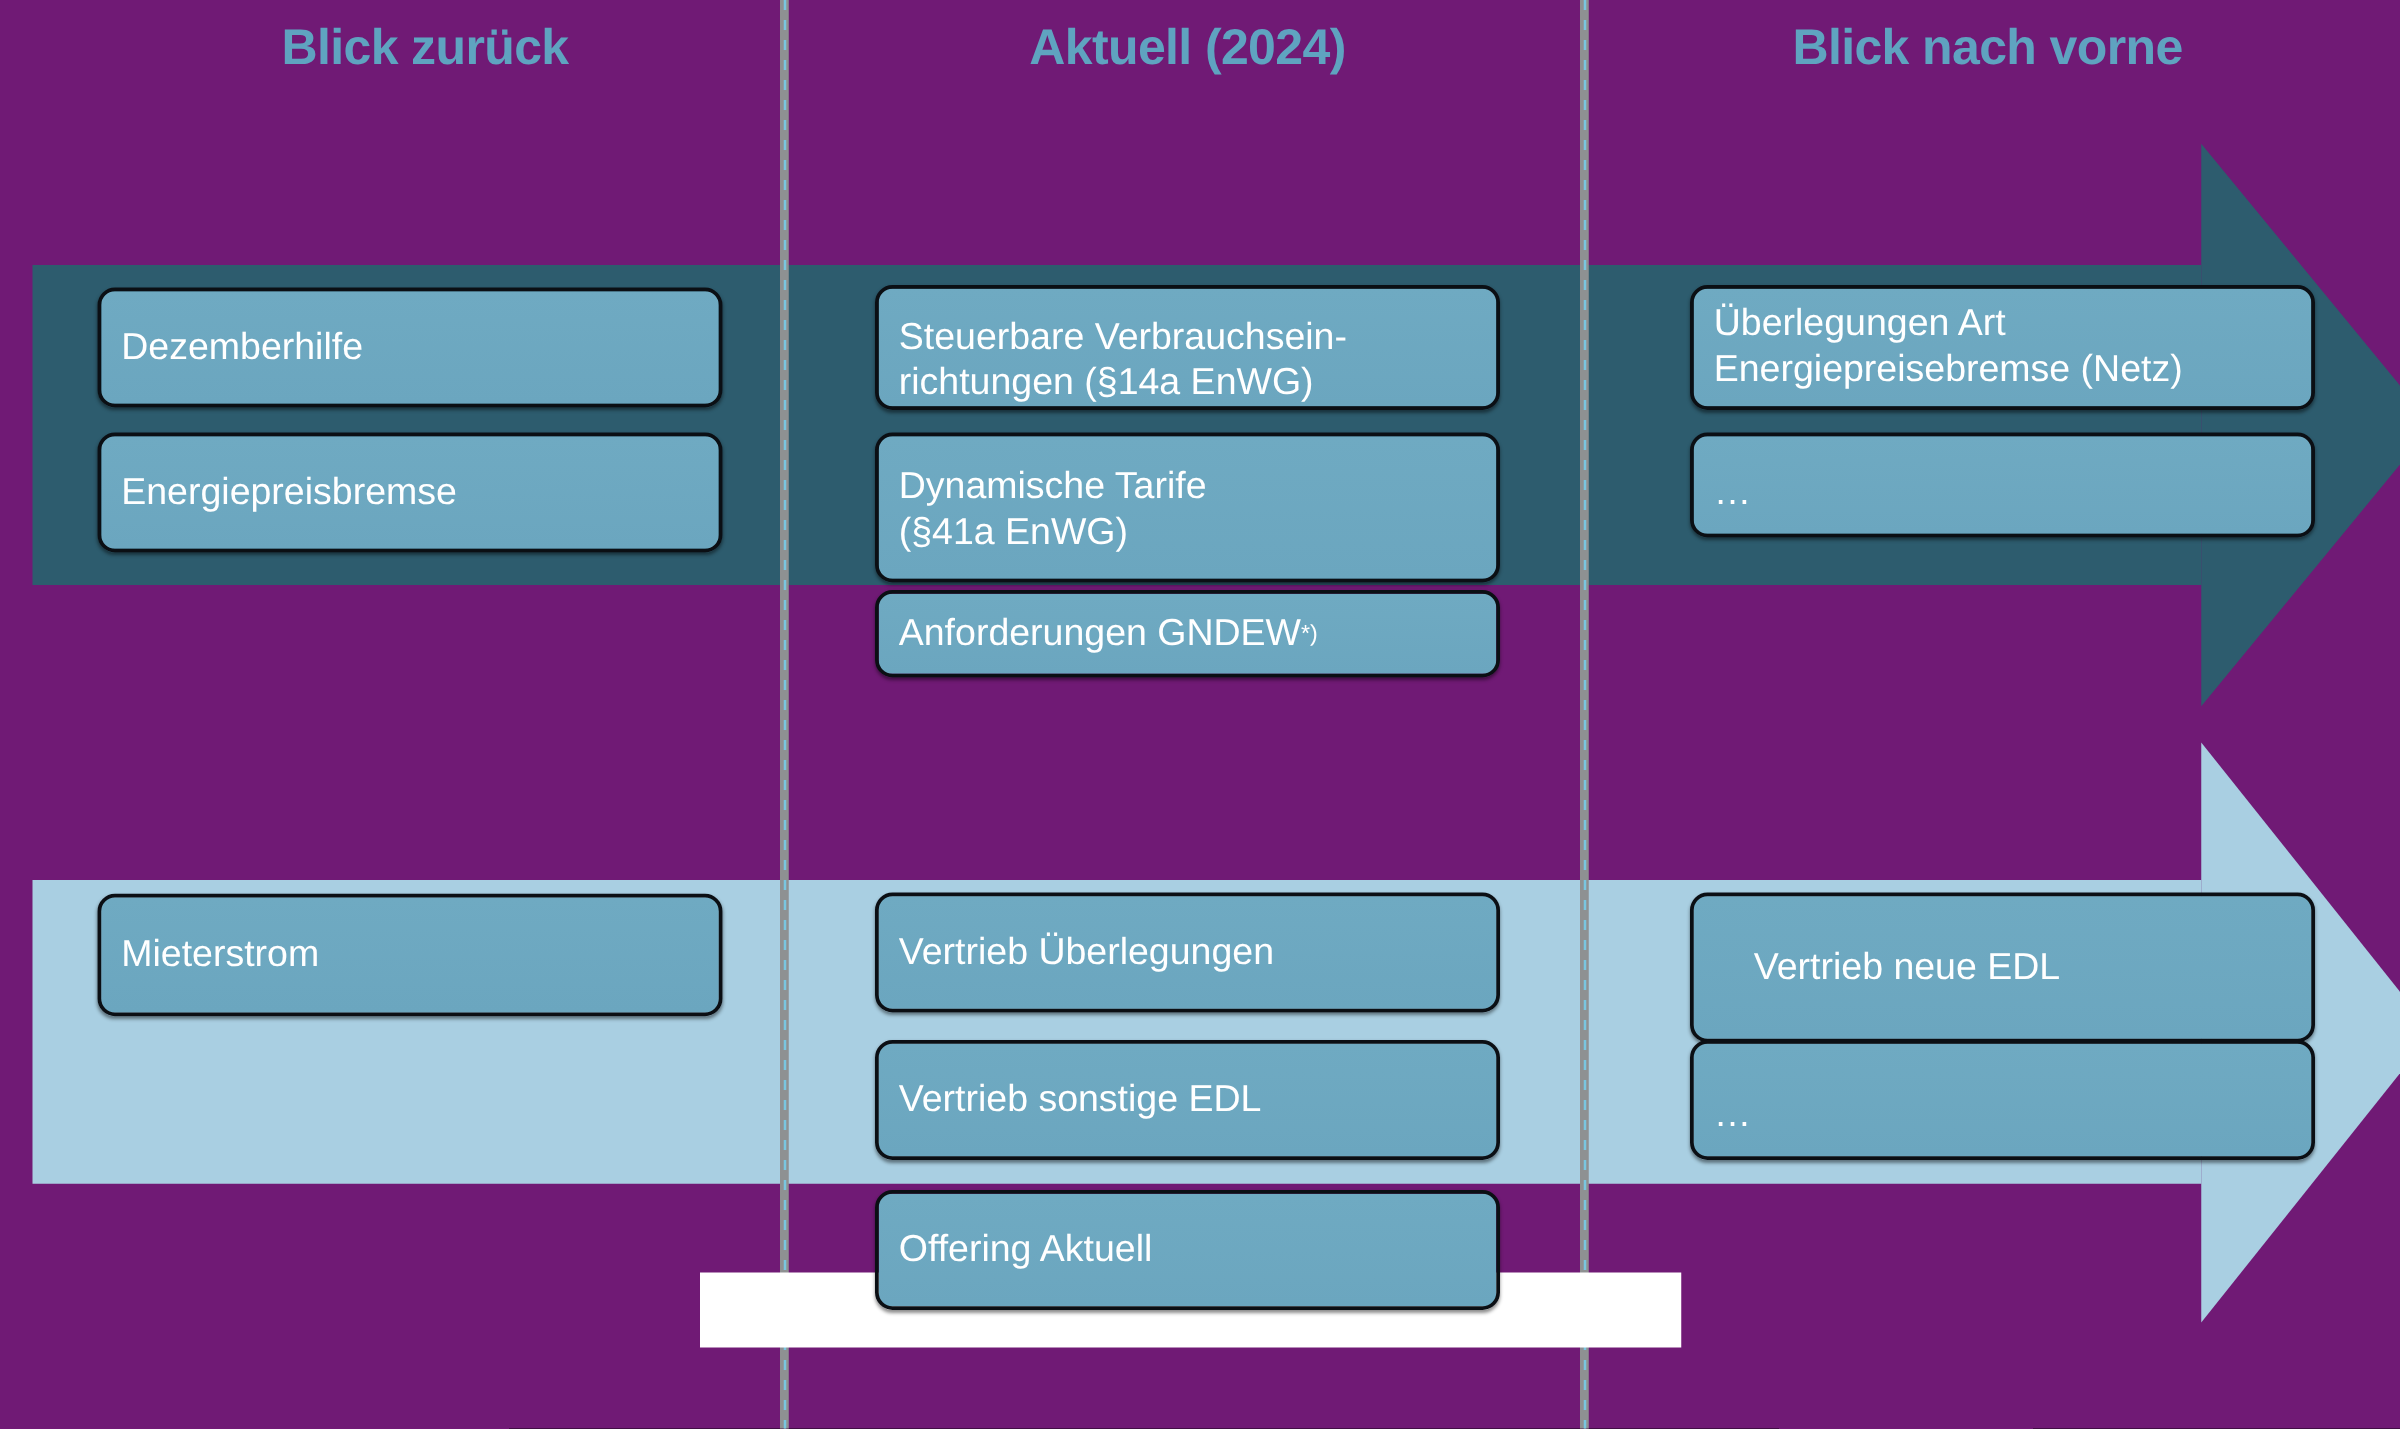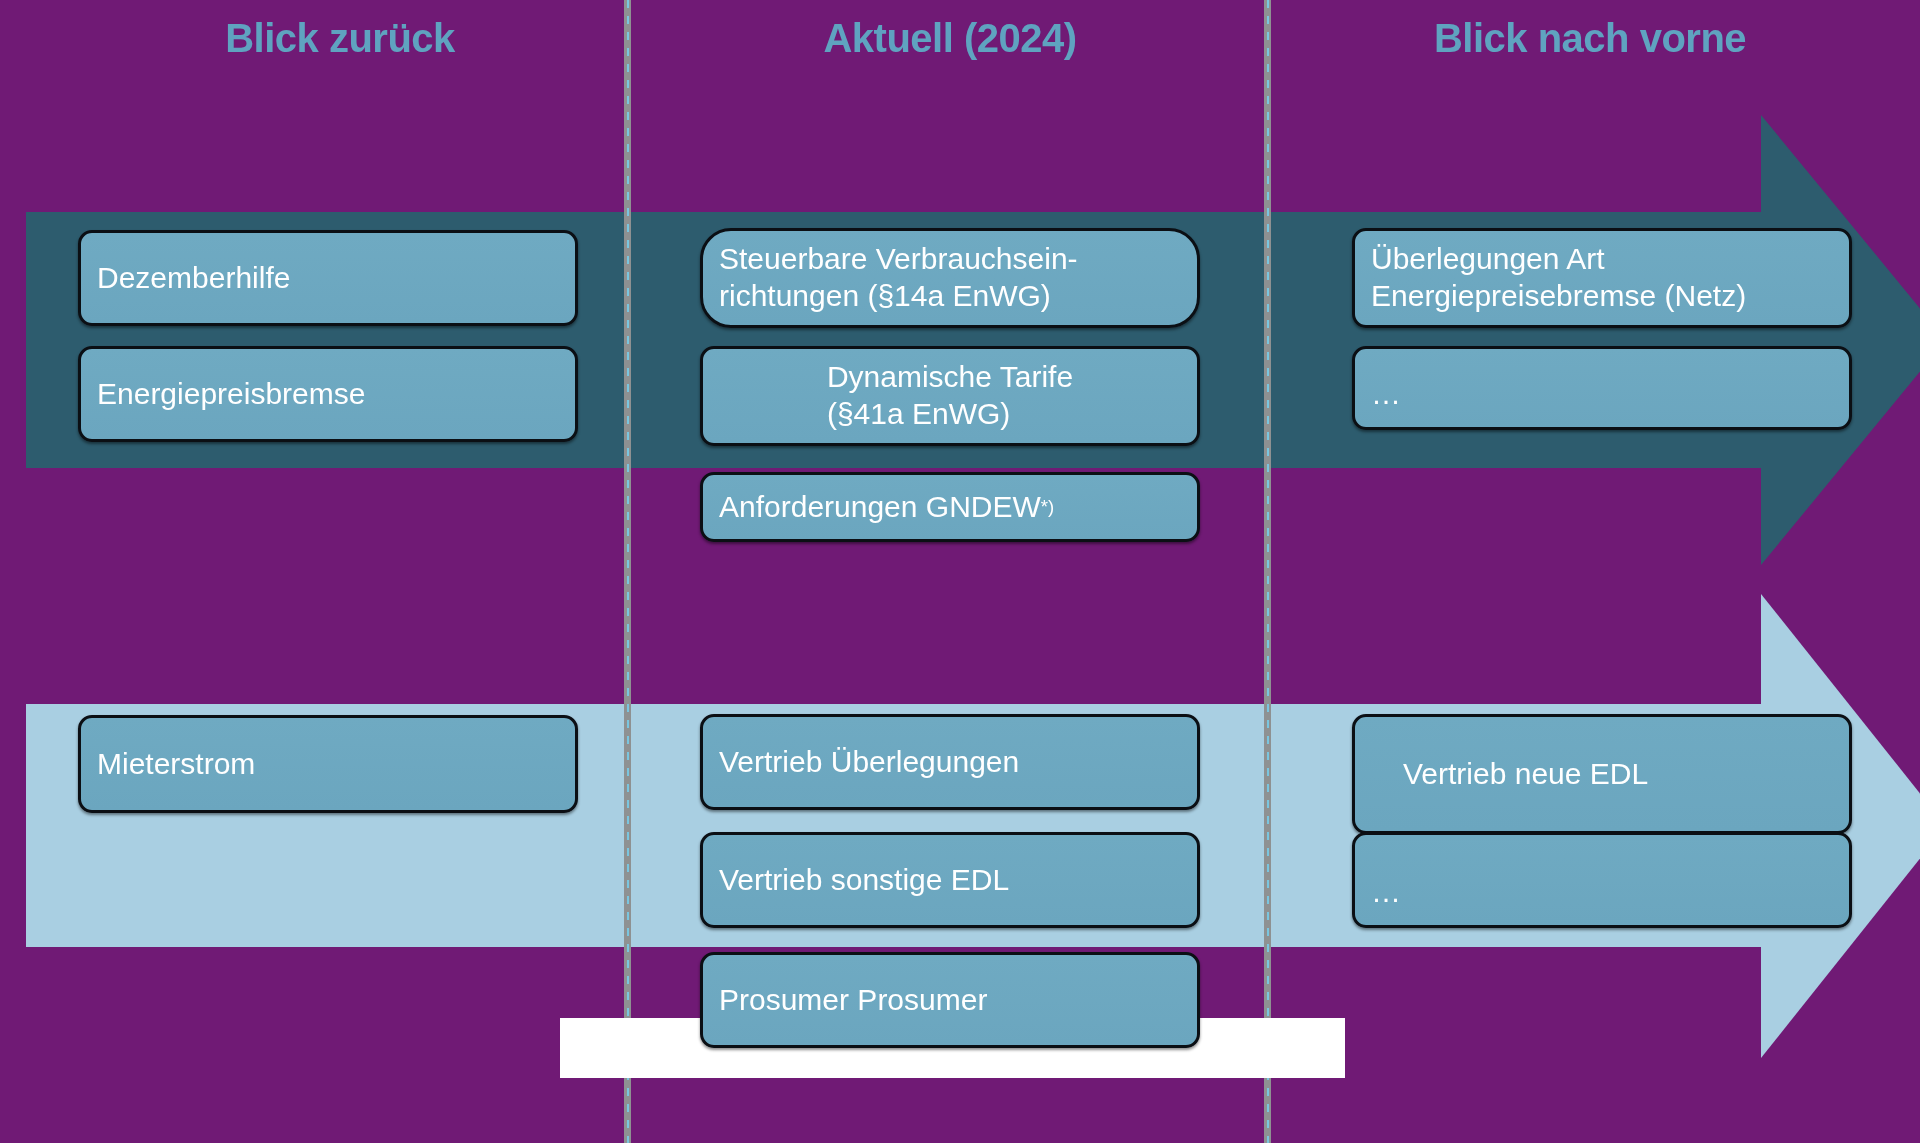--- a/index.html
+++ b/index.html
@@ -114,22 +114,22 @@
   .box sup { font-size: 0.62em; vertical-align: super; }
 
   
   .c1 { left: 78px;  width: 500px; }
   .c2 { left: 700px; width: 500px; }
   .c3 { left: 1352px;width: 500px; }
 
   
   #b-dezemberhilfe      { top: 230px; height: 96px; }
   #b-energiepreisbremse { top: 346px; height: 96px; }
-  #b-steuerbare         { top: 228px; height: 100px; align-items: flex-start; padding-top: 10px; border-radius: 31px;}
-  #b-dynamische         { top: 346px; height: 100px; align-items: flex-start; padding-top: 10px; justify-content: center;}
+  #b-steuerbare         { top: 228px; height: 100px; align-items: flex-end; padding-top: 10px;}
+  #b-dynamische         { top: 346px; height: 120px; align-items: flex-start; padding-top: 22px;}
   #b-gndew              { top: 472px; height: 70px; }
   #b-ueberlegungen      { top: 228px; height: 100px; align-items: flex-start; padding-top: 10px;}
   #b-dots1              { top: 346px; height: 84px; align-items: flex-end; padding-bottom: 14px;}
 
   
   #b-mieterstrom        { top: 715px; height: 98px; }
   #b-waerme             { top: 714px; height: 96px; }
   #b-sonstige           { top: 832px; height: 96px; }
   #b-prosumer           { top: 952px; height: 96px; }
   #b-neueedl            { top: 714px; height: 120px; padding-left: 48px; }
@@ -198,21 +198,21 @@
   <div class="box c2" id="b-waerme">
     <span class="txt">Vertrieb Überlegungen</span>
   </div>
   <div class="box c2" id="b-sonstige">
     <span class="txt">Vertrieb sonstige EDL</span>
   </div>
 
   <div id="white-strip"></div>
 
   <div class="box c2" id="b-prosumer">
-    <span class="txt">Prosumer Prosumer</span>
+    <span class="txt">Offering Aktuell</span>
   </div>
 
   <div class="box c3" id="b-neueedl">
     <span class="txt">Vertrieb neue EDL</span>
   </div>
   <div class="box c3" id="b-dots2">
     <span class="txt">…</span>
   </div>
 
 </div>

